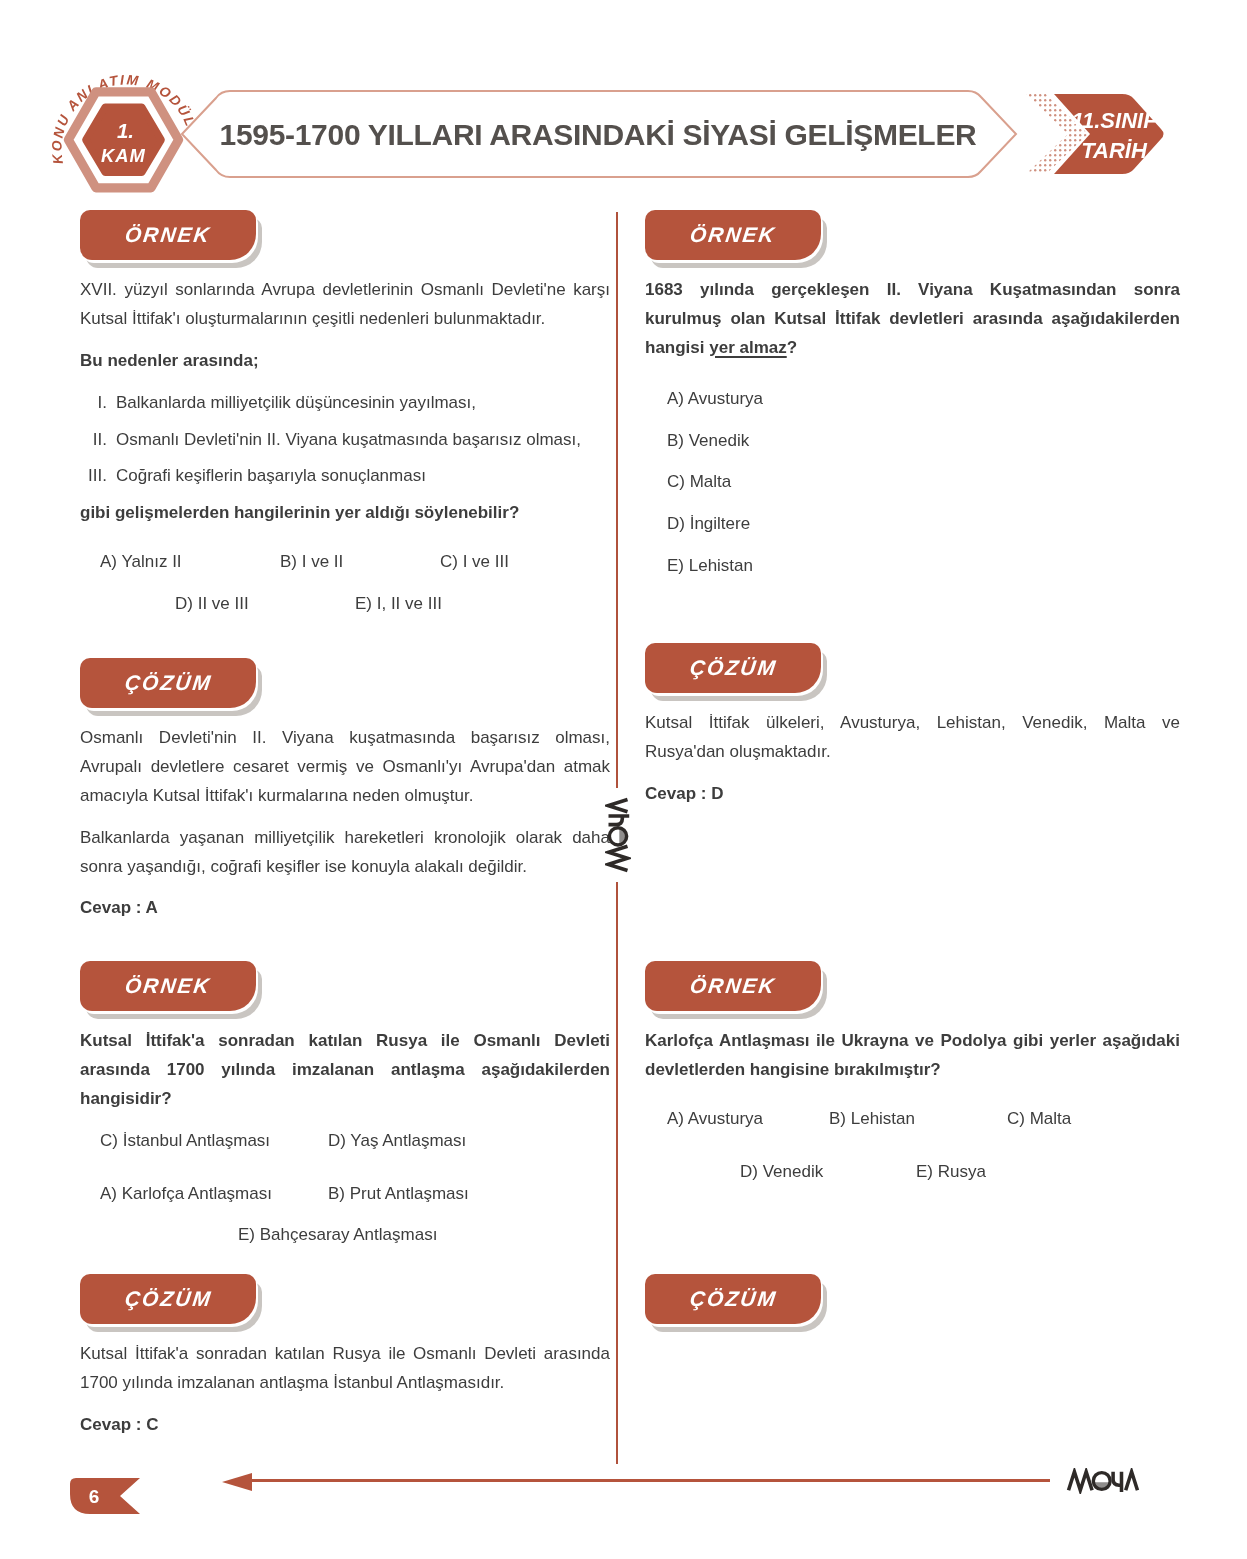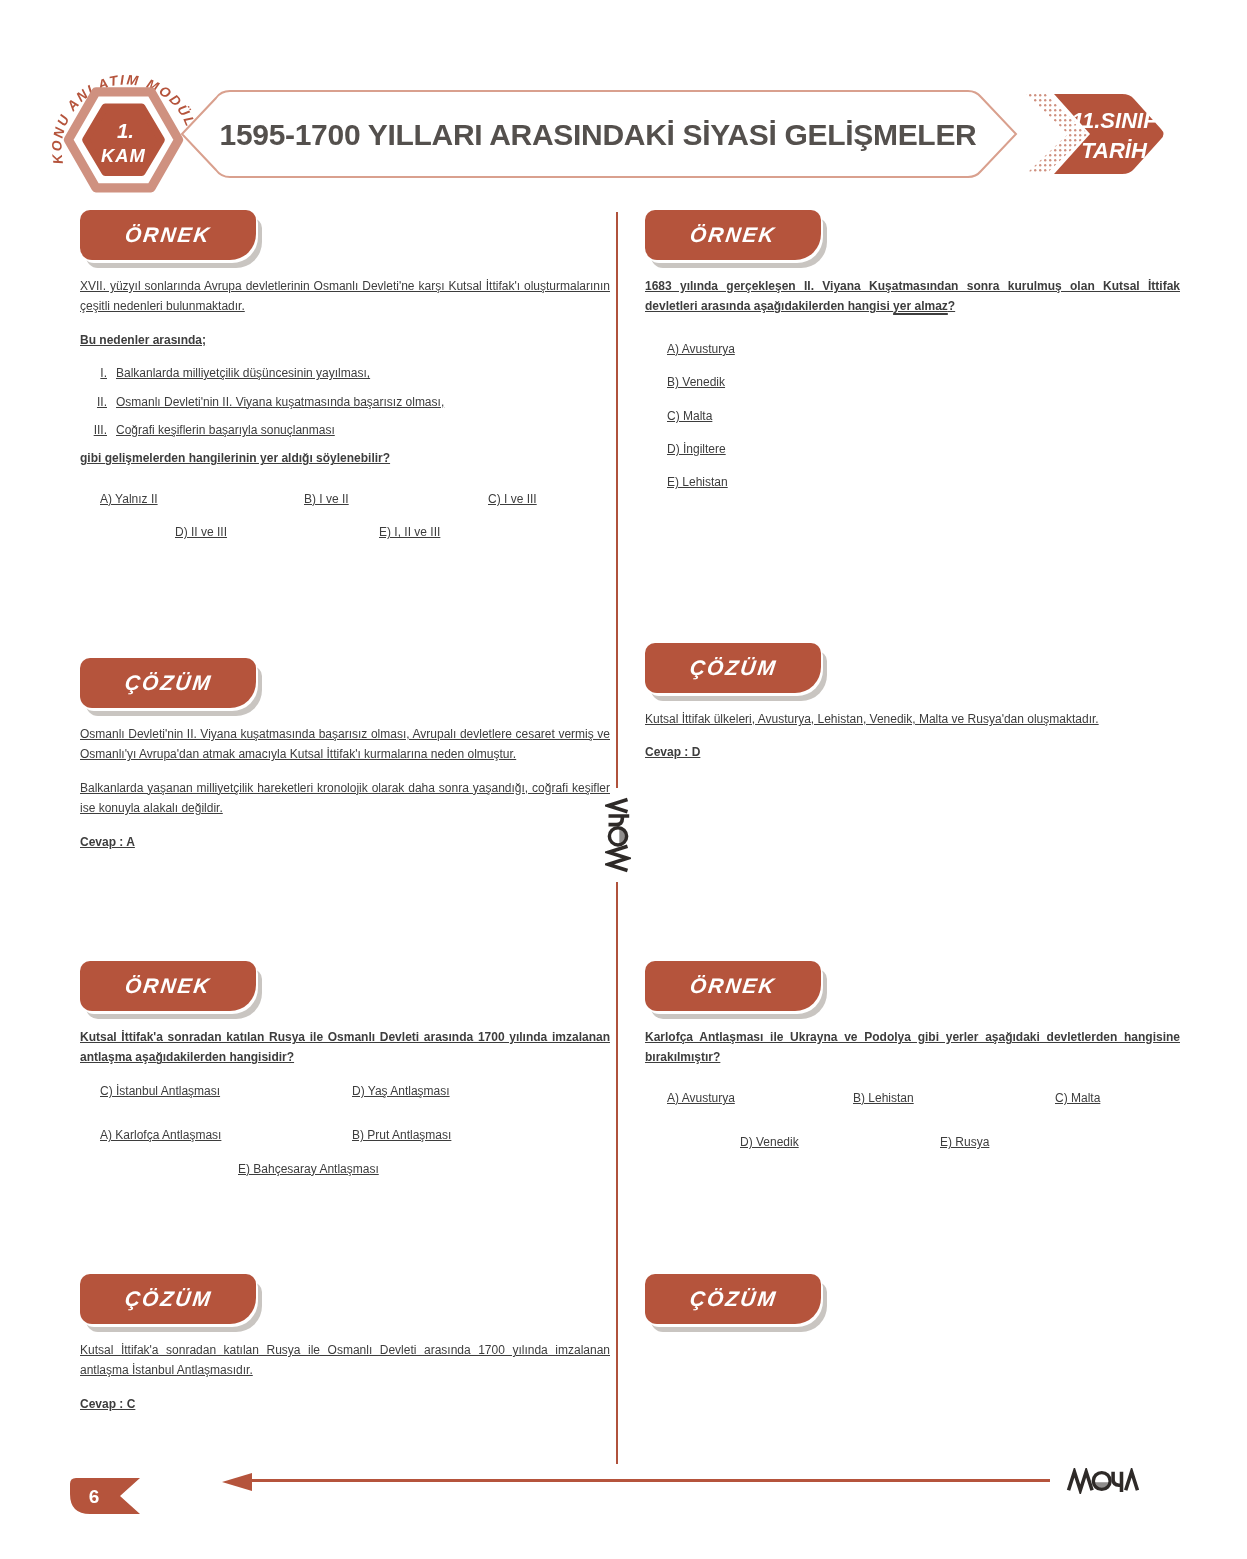--- a/index.html
+++ b/index.html
@@ -23,30 +23,30 @@
   
   .sec{position:absolute;}
   .tag{
     width:176px;height:50px;background:var(--accent);
     border-radius:10px 10px 26px 12px;
     display:flex;align-items:center;justify-content:center;
     color:#fff;font-style:italic;font-weight:bold;font-size:21px;letter-spacing:2px;
     box-shadow:2px 3px 0 #fff,6px 8px 0 var(--shadow);
   }
   .tag span{transform:skewX(-7deg);}
-  .content{margin-top:16px;font-size:12px;line-height:1.7;text-decoration:underline;}
+  .content{margin-top:16px;font-size:17px;line-height:1.7;}
   .p{margin:0 0 13px;text-align:justify;}
   .bold{font-weight:bold;}
   .u{text-decoration:underline;text-underline-offset:3px;text-decoration-thickness:2px;}
   .li{display:flex;margin-bottom:8px;}
   .li .n{flex:0 0 36px;text-align:right;padding-right:9px;}
   .li .t{flex:1;}
   .answer{font-weight:bold;text-align:left;padding-right:28px;}
   
-  .optrow{display:grid;margin-bottom:13px;gap:24px;}
+  .optrow{display:grid;margin-bottom:13px;}
   .lq1-r1{grid-template-columns:180px 160px 1fr;padding-left:20px;margin-top:20px;}
   .lq1-r2{grid-template-columns:180px 1fr;padding-left:95px;}
   .lq2-r{grid-template-columns:228px 1fr;padding-left:20px;}
   .lq2-r3{padding-left:158px;margin-top:2px;}
   .rq1-list .opt{margin-bottom:13px;}
   .rq2-r1{grid-template-columns:162px 178px 1fr;padding-left:22px;margin-top:20px;}
   .rq2-r2{grid-template-columns:176px 1fr;padding-left:95px;margin-top:24px;}
   
   .vline{position:absolute;left:616px;width:2px;background:#b0523c;}
   .vline.seg1{top:212px;height:576px;}

